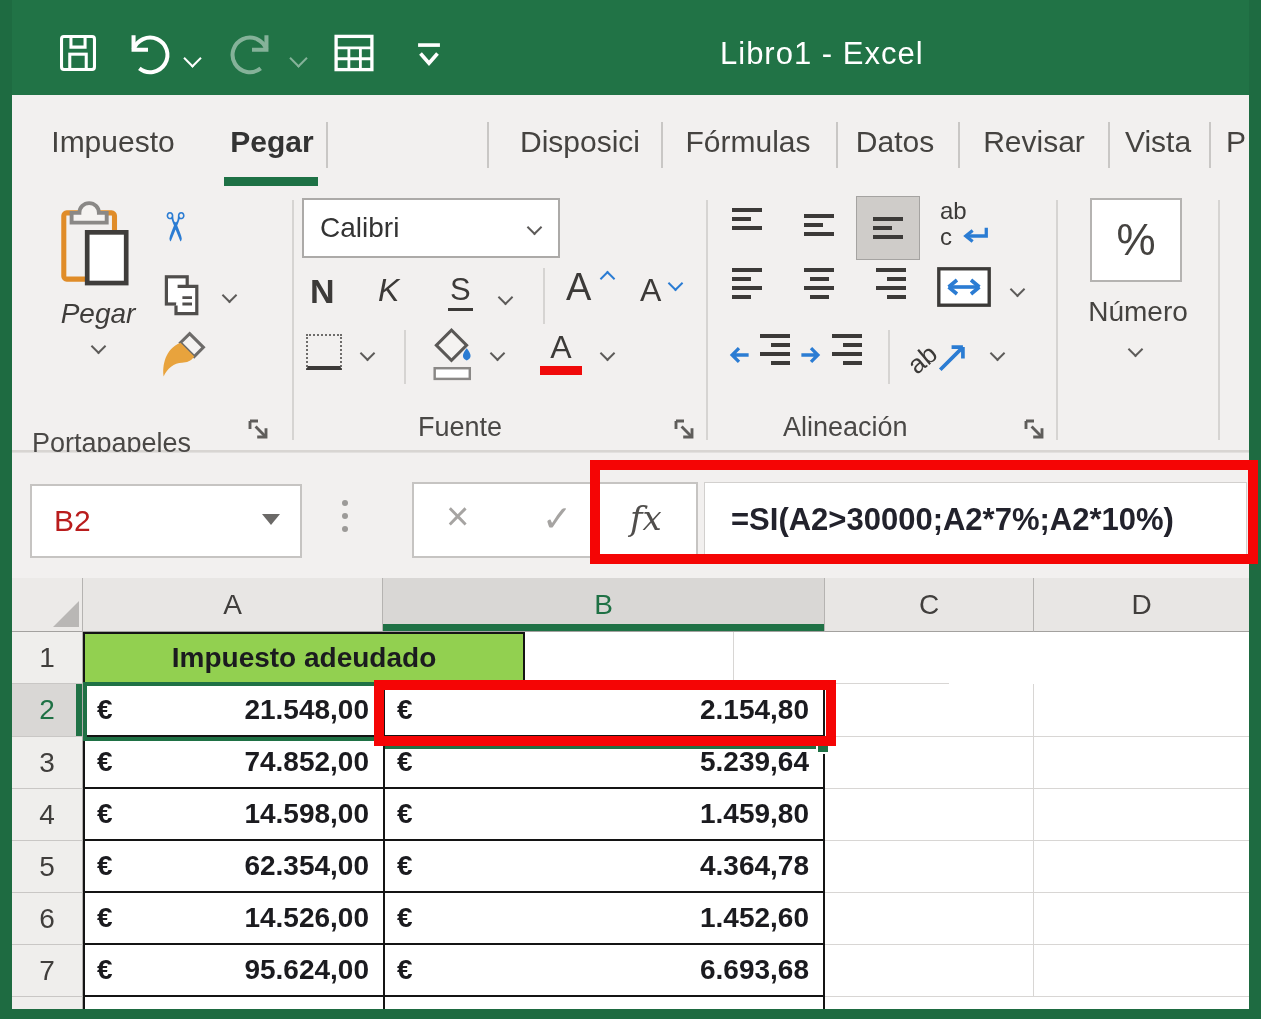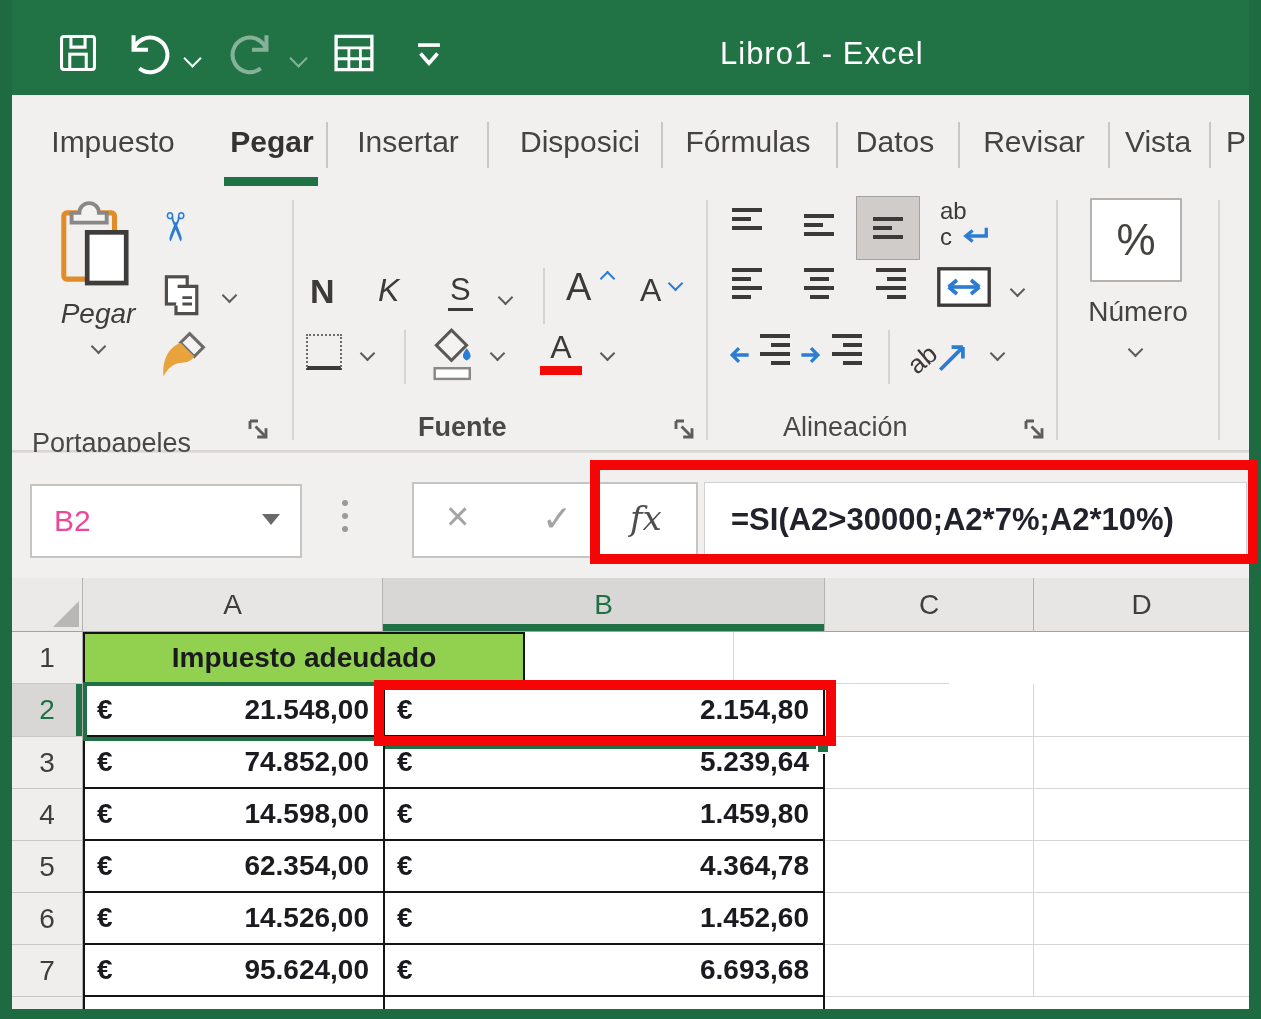--- a/index.html
+++ b/index.html
@@ -81,21 +81,20 @@
     </svg>
     <div class="title-text">Libro1 - Excel</div>
   </div>
 
   <div class="abs" style="left:12px;top:95px;width:1237px;height:357px;background:#f2f0ef;"></div>
   <div class="abs" style="left:12px;top:450px;width:1237px;height:2px;background:#d8d5d2;"></div>
 
   <div class="tab" style="left:48px;width:130px;">Impuesto</div>
   <div class="tab active" style="left:222px;width:100px;">Pegar</div>
   <div class="tab-underline" style="left:224px;width:94px;background:#1e7145;"></div>
-  <div class="tab" style="left:342px;width:132px;">Insertar</div>
   <div class="tab" style="left:500px;width:160px;overflow:hidden;">Disposici</div>
   <div class="tab" style="left:672px;width:152px;">Fórmulas</div>
   <div class="tab" style="left:846px;width:98px;">Datos</div>
   <div class="tab" style="left:972px;width:124px;">Revisar</div>
   <div class="tab" style="left:1122px;width:72px;">Vista</div>
   <div class="tab" style="left:1226px;width:34px;text-align:left;">P</div>
   <div class="tab-sep" style="left:326px;"></div>
   <div class="tab-sep" style="left:487px;"></div>
   <div class="tab-sep" style="left:661px;"></div>
   <div class="tab-sep" style="left:836px;"></div>
@@ -133,20 +132,24 @@
     </svg>
   </div>
   <div class="group-label" style="left:32px;top:428px;">Portapapeles</div>
   <svg class="abs launcher" style="left:246px;top:417px;" width="24" height="24" viewBox="0 0 15 15">
     <path d="M2.5 2.5 h5 M2.5 2.5 v5"></path>
       <path d="M6 6 l6 6"></path>
       <path d="M12.5 7 v5.5 h-5.5"></path>
   </svg>
   <div class="vsep" style="left:292px;top:200px;height:240px;"></div>
 
+  <div class="inputbox" style="left:302px;top:198px;width:258px;height:60px;line-height:56px;padding-left:16px;">
+    <span>Calibri</span>
+    <span class="chev" style="position:absolute;right:18px;top:22px;"></span>
+  </div>
   <div class="abs" style="left:310px;top:272px;font-size:34px;font-weight:bold;color:#3c3a38;">N</div>
   <div class="abs" style="left:378px;top:272px;font-size:32px;font-style:italic;color:#3c3a38;">K</div>
   <div class="abs" style="left:448px;top:272px;font-size:31px;color:#3c3a38;border-bottom:3px solid #3c3a38;padding:0 2px 0 2px;">S</div>
   <span class="abs chev" style="left:500px;top:292px;"></span>
   <div class="vsep" style="left:543px;top:268px;height:56px;"></div>
   <div class="abs" style="left:566px;top:266px;font-size:38px;color:#3c3a38;">
     <span>A</span>
     <span class="chev chev-blue" style="transform:rotate(225deg);position:relative;top:-16px;left:2px;"></span>
   </div>
   <div class="abs" style="left:640px;top:272px;font-size:32px;color:#3c3a38;">
@@ -165,21 +168,21 @@
       <rect x="7" y="26" width="23" height="7" fill="#fff" stroke="#8a8886" stroke-width="1.6"></rect>
     </svg>
   </div>
   <span class="abs chev" style="left:492px;top:348px;"></span>
 
   <div class="abs" style="left:540px;top:330px;text-align:center;">
     <div style="font-size:32px;color:#3c3a38;line-height:34px;">A</div>
     <div style="width:42px;height:9px;background:#f00a0a;margin-top:2px;"></div>
   </div>
   <span class="abs chev" style="left:602px;top:348px;"></span>
-  <div class="group-label" style="left:418px;top:412px;font-weight:bold;">Fuente</div>
+  <div class="group-label" style="left:418px;top:412px;">Fuente</div>
   <svg class="abs launcher" style="left:672px;top:417px;" width="24" height="24" viewBox="0 0 15 15">
     <path d="M2.5 2.5 h5 M2.5 2.5 v5"></path>
       <path d="M6 6 l6 6"></path>
       <path d="M12.5 7 v5.5 h-5.5"></path>
   </svg>
   <div class="vsep" style="left:706px;top:200px;height:240px;"></div>
 
   <div class="abs al" style="left:732px;top:208px;">
     <div class="b bl"></div>
       <div class="b bs"></div>
@@ -277,21 +280,21 @@
   <div class="abs" style="left:1090px;top:198px;width:92px;height:84px;background:#fff;border:2px solid #b5b3b1;box-sizing:border-box;display:flex;align-items:center;justify-content:center;">
     <span style="font-size:44px;color:#454340;">%</span>
   </div>
   <div class="abs" style="left:1078px;top:296px;width:120px;text-align:center;font-size:28px;color:#454340;">Número</div>
   <span class="abs chev" style="left:1130px;top:344px;"></span>
   <div class="vsep" style="left:1218px;top:200px;height:240px;"></div>
 
   <div class="abs" style="left:12px;top:452px;width:1237px;height:126px;background:#f2f0ef;border-top:1px solid #e2e0de;"></div>
 
   <div class="abs" style="left:30px;top:484px;width:272px;height:74px;background:#fff;border:2px solid #c6c4c2;box-sizing:border-box;">
-    <span style="position:absolute;left:22px;top:18px;font-size:30px;color:#ec4899;">B2</span>
+    <span style="position:absolute;left:22px;top:18px;font-size:30px;color:#b91c1c;">B2</span>
     <span style="position:absolute;right:20px;top:28px;width:0;height:0;border-left:9px solid transparent;border-right:9px solid transparent;border-top:11px solid #6b6967;"></span>
   </div>
 
   <div class="abs" style="left:342px;top:500px;display:flex;flex-direction:column;gap:7px;">
     <div style="width:6px;height:6px;background:#9c9a98;border-radius:50%;"></div>
     <div style="width:6px;height:6px;background:#9c9a98;border-radius:50%;"></div>
     <div style="width:6px;height:6px;background:#9c9a98;border-radius:50%;"></div>
   </div>
 
   <div class="abs" style="left:412px;top:482px;width:286px;height:76px;background:#fff;border:2px solid #c6c4c2;box-sizing:border-box;">

